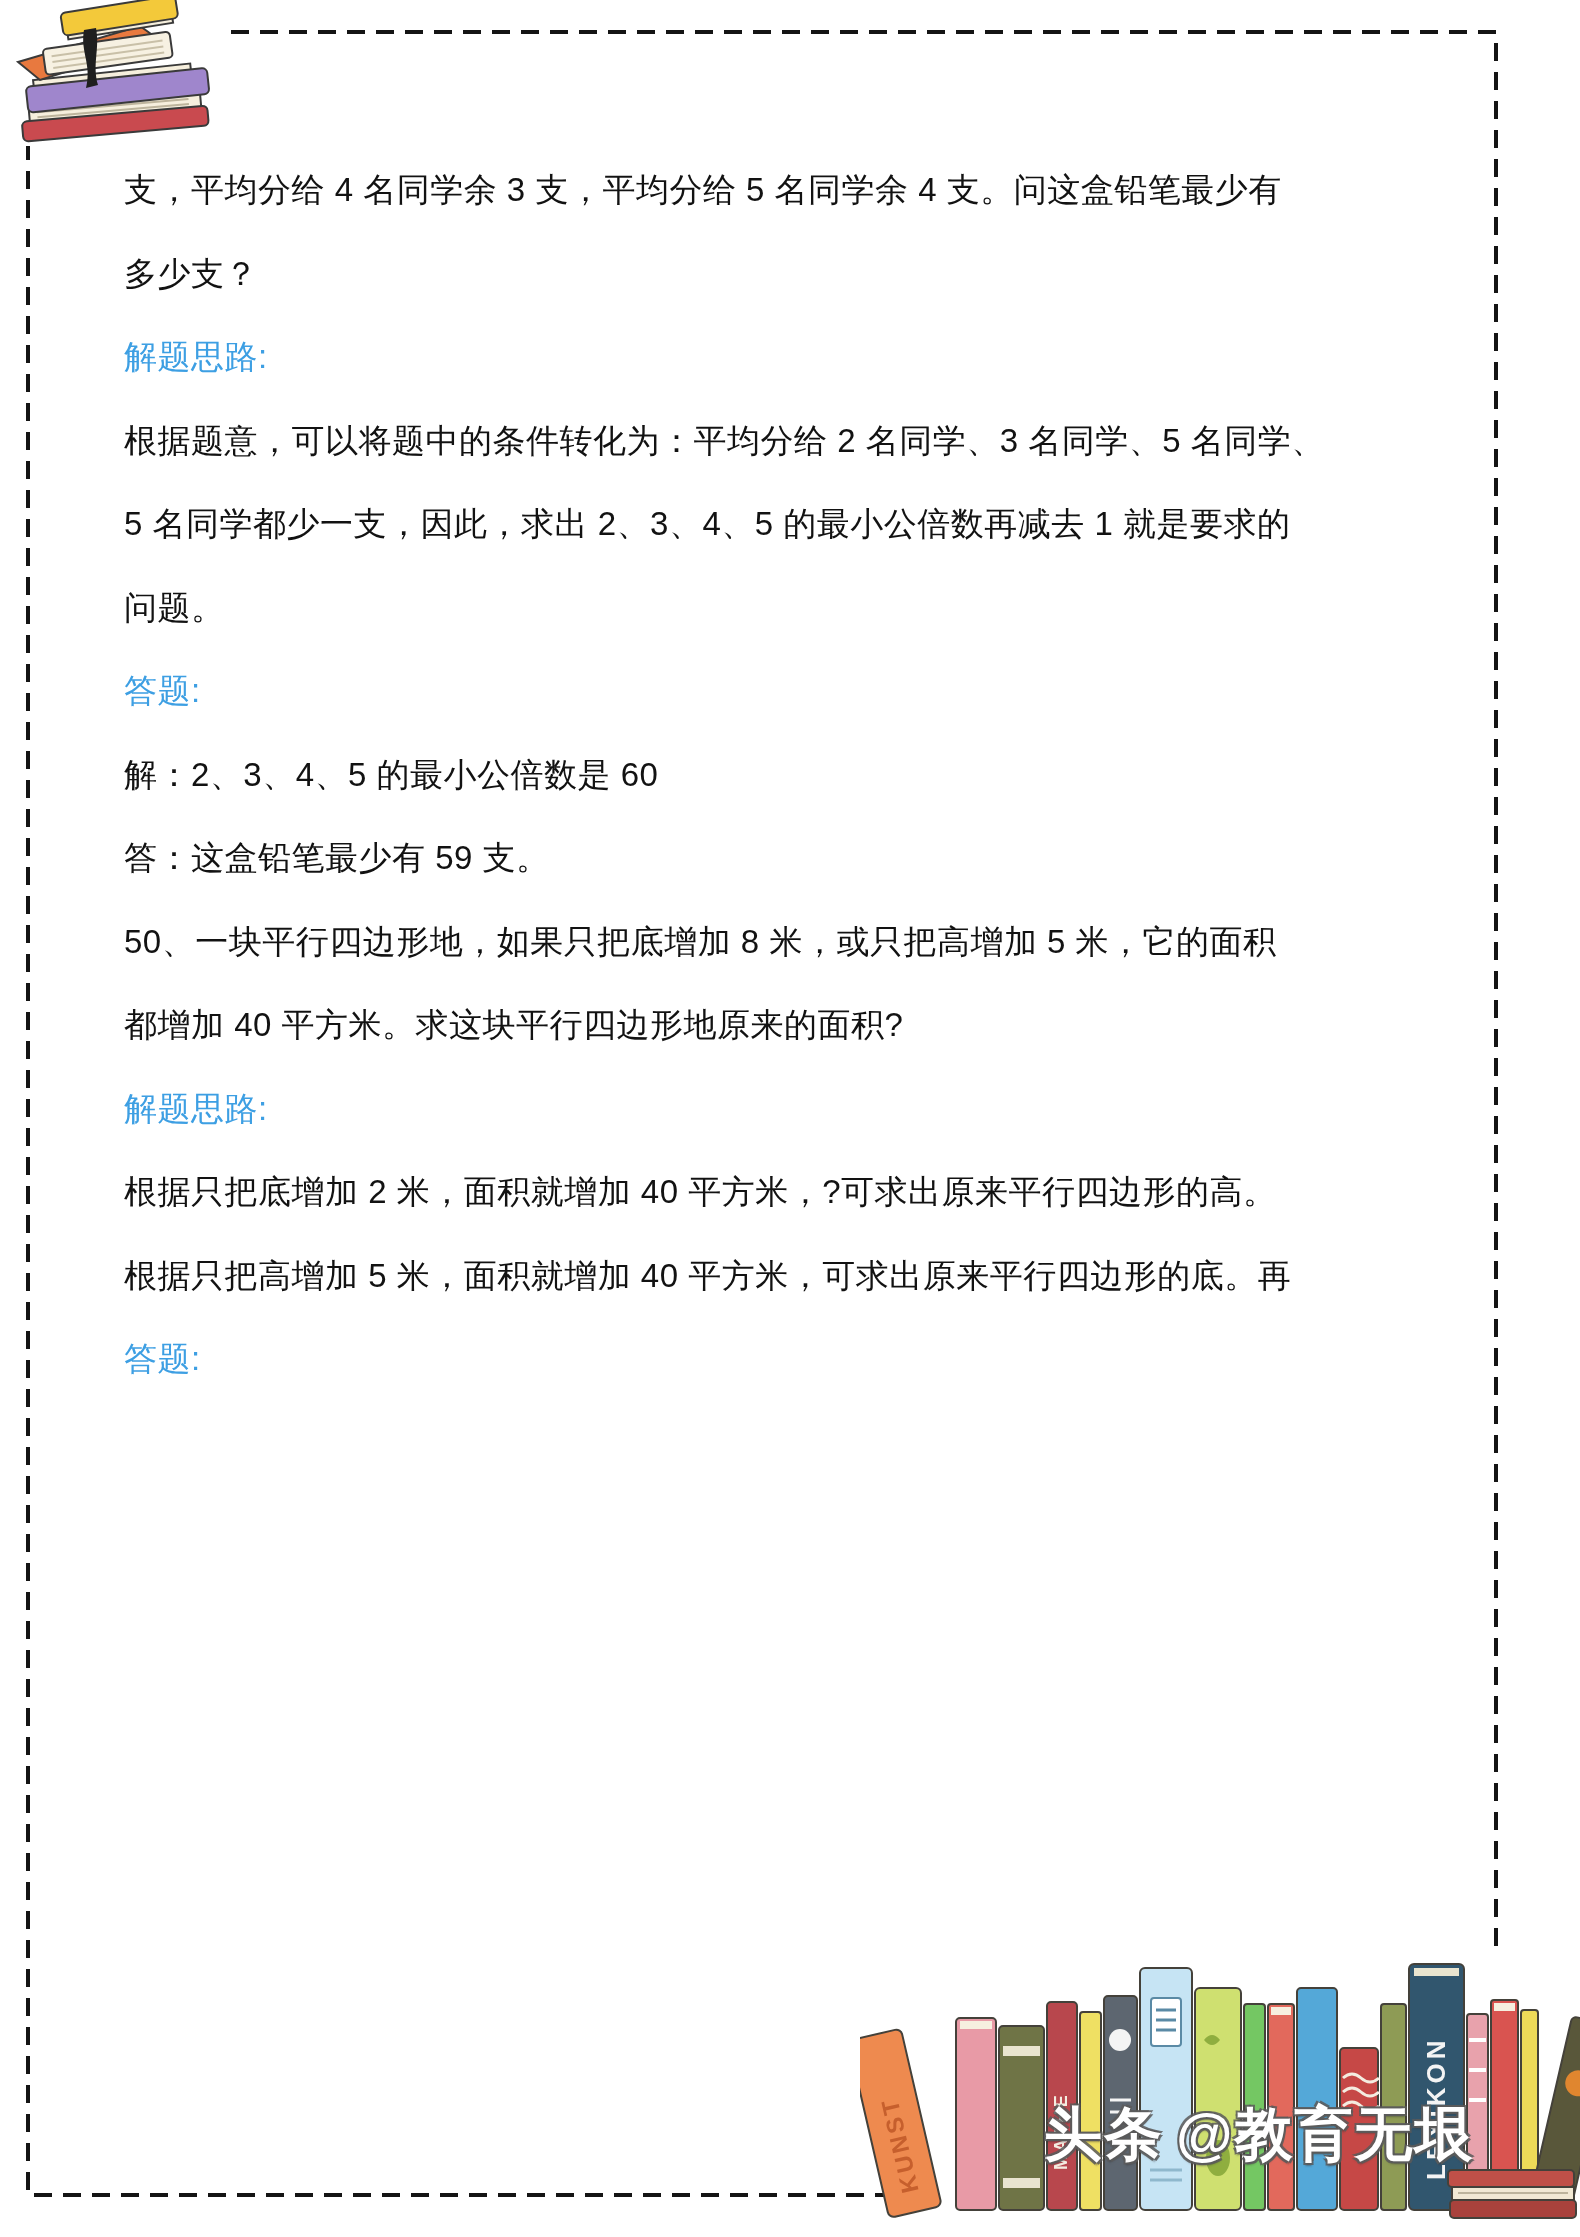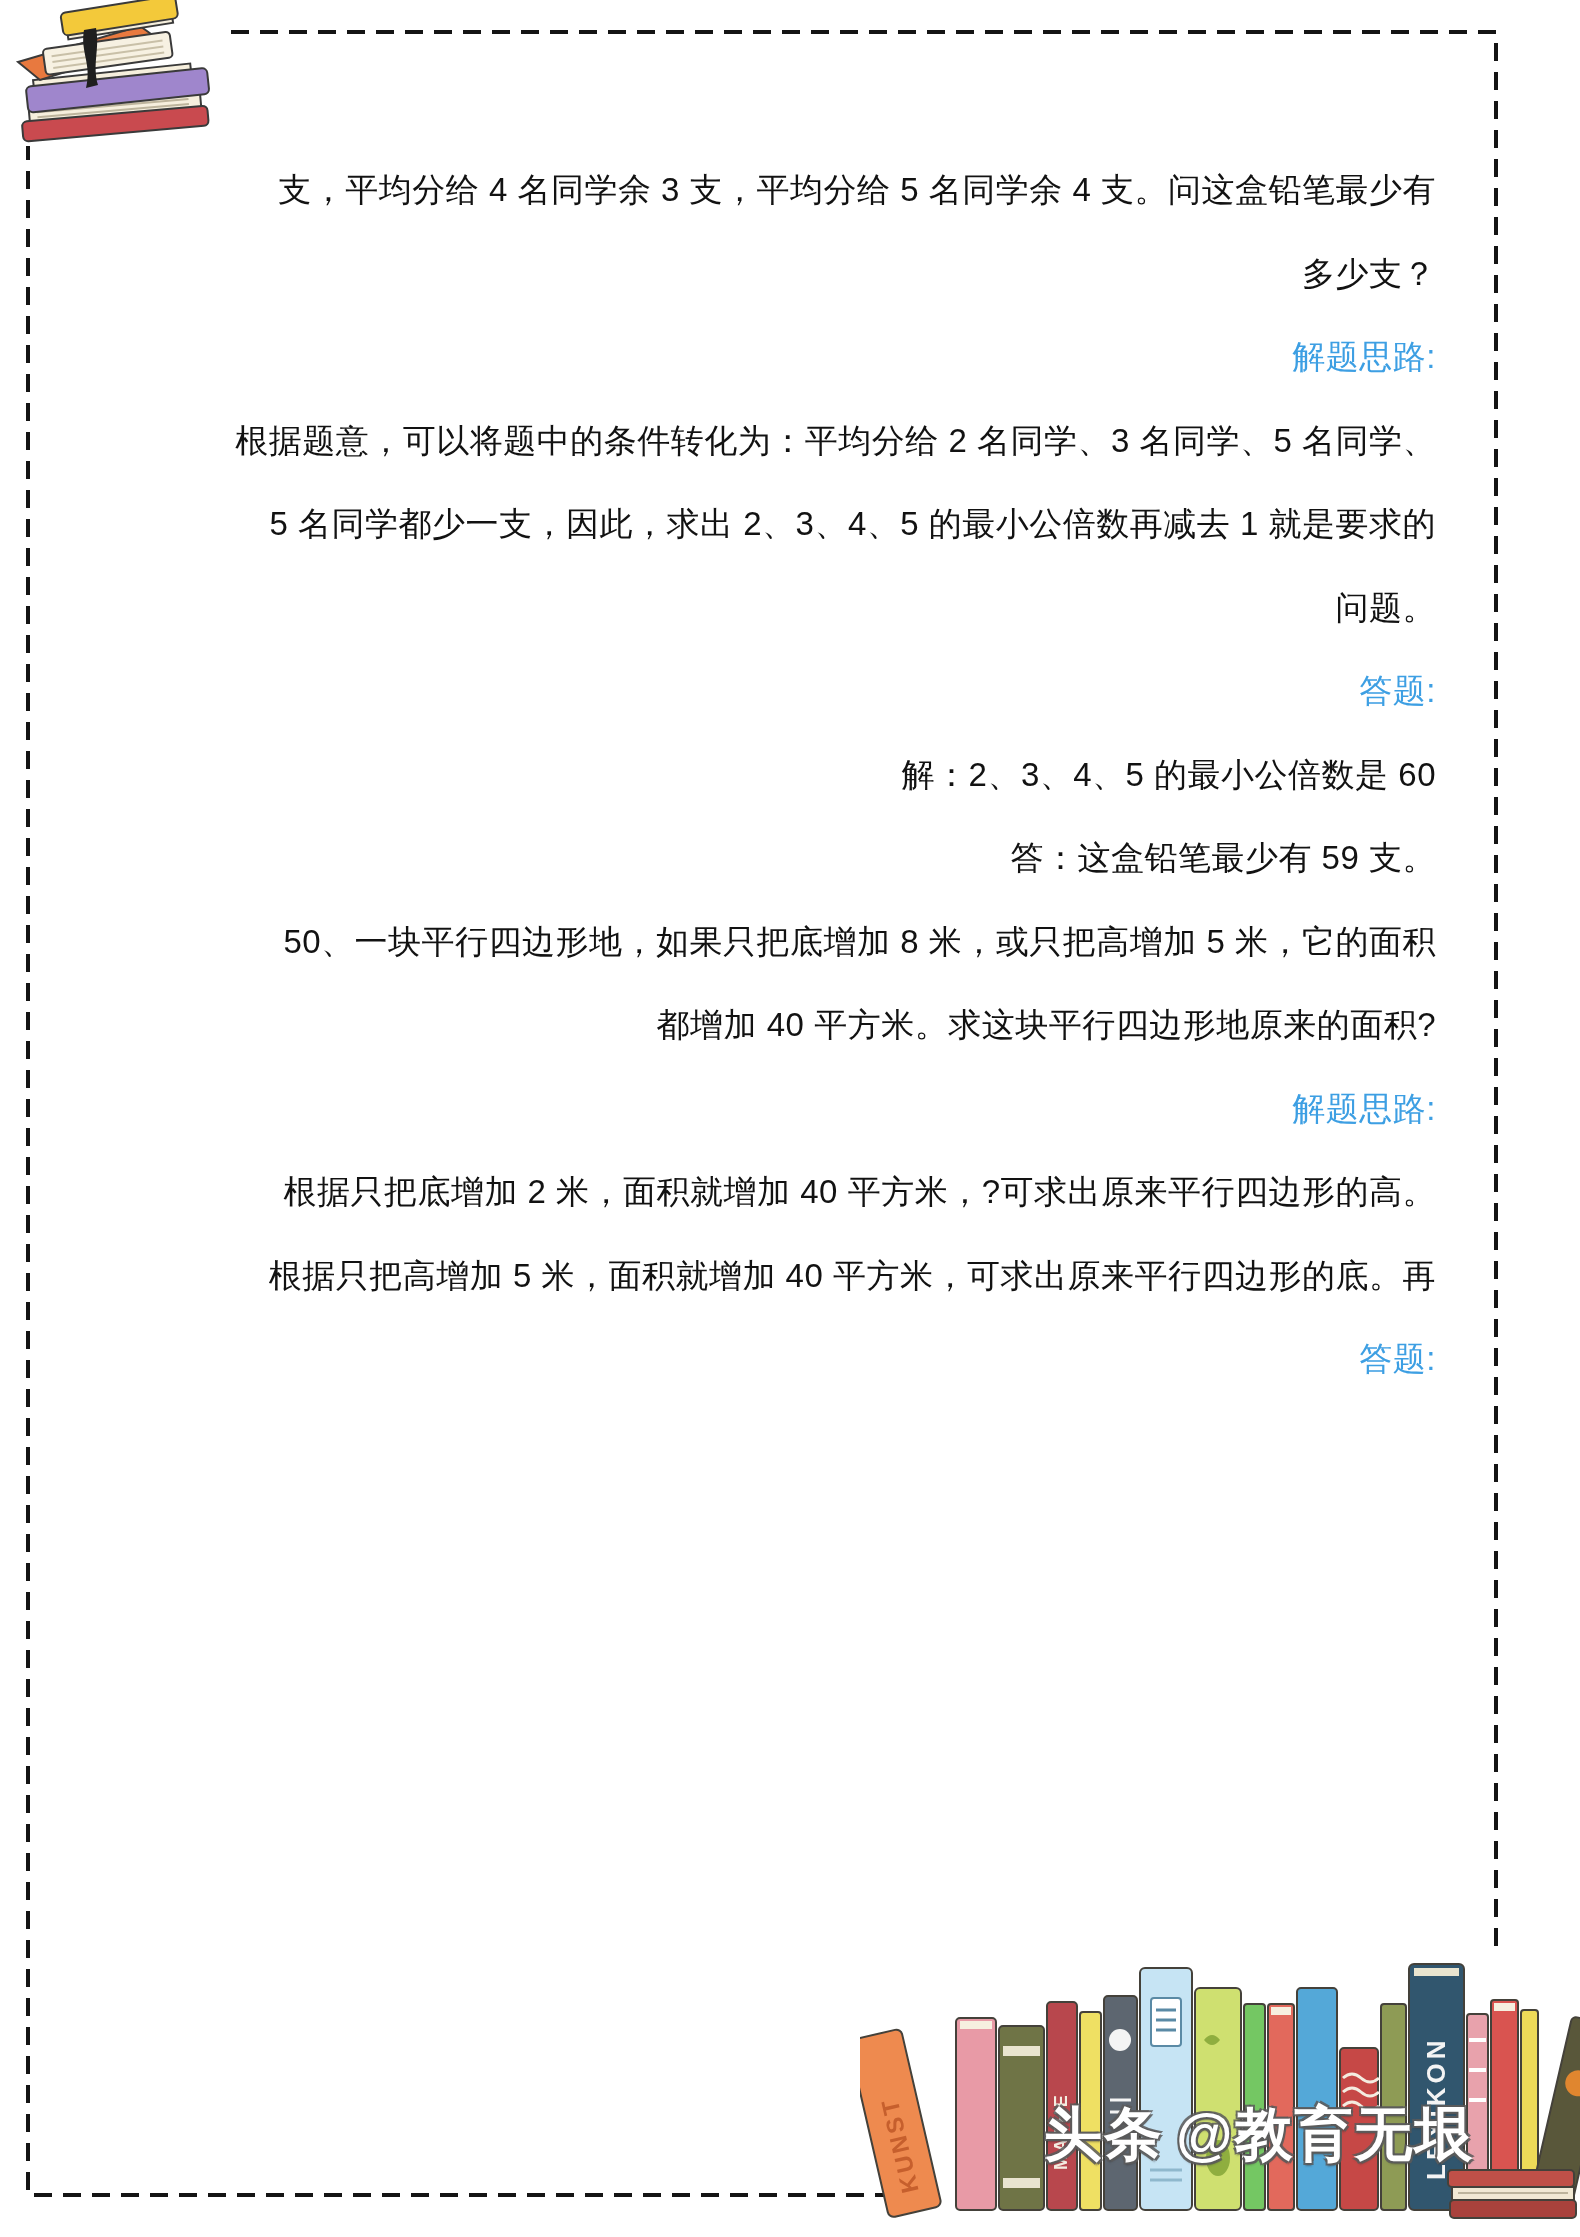--- a/index.html
+++ b/index.html
@@ -11,24 +11,23 @@
     overflow: hidden;
     font-family: "Liberation Sans", sans-serif;
   }
   .frame-svg {
     position: absolute;
     left: 0; top: 0;
     width: 1580px; height: 2237px;
   }
   .content-lines {
     position: absolute;
-    left: 96px;
+    left: 124px;
     top: 148px;
     width: 1340px;
-    text-align: right;
   }
   .line {
     height: 83.5px;
     line-height: 83.5px;
     font-size: 33px;
     color: var(--body-text, #121212);
     white-space: nowrap;
     letter-spacing: 0.5px;
   }
   .line.heading {

